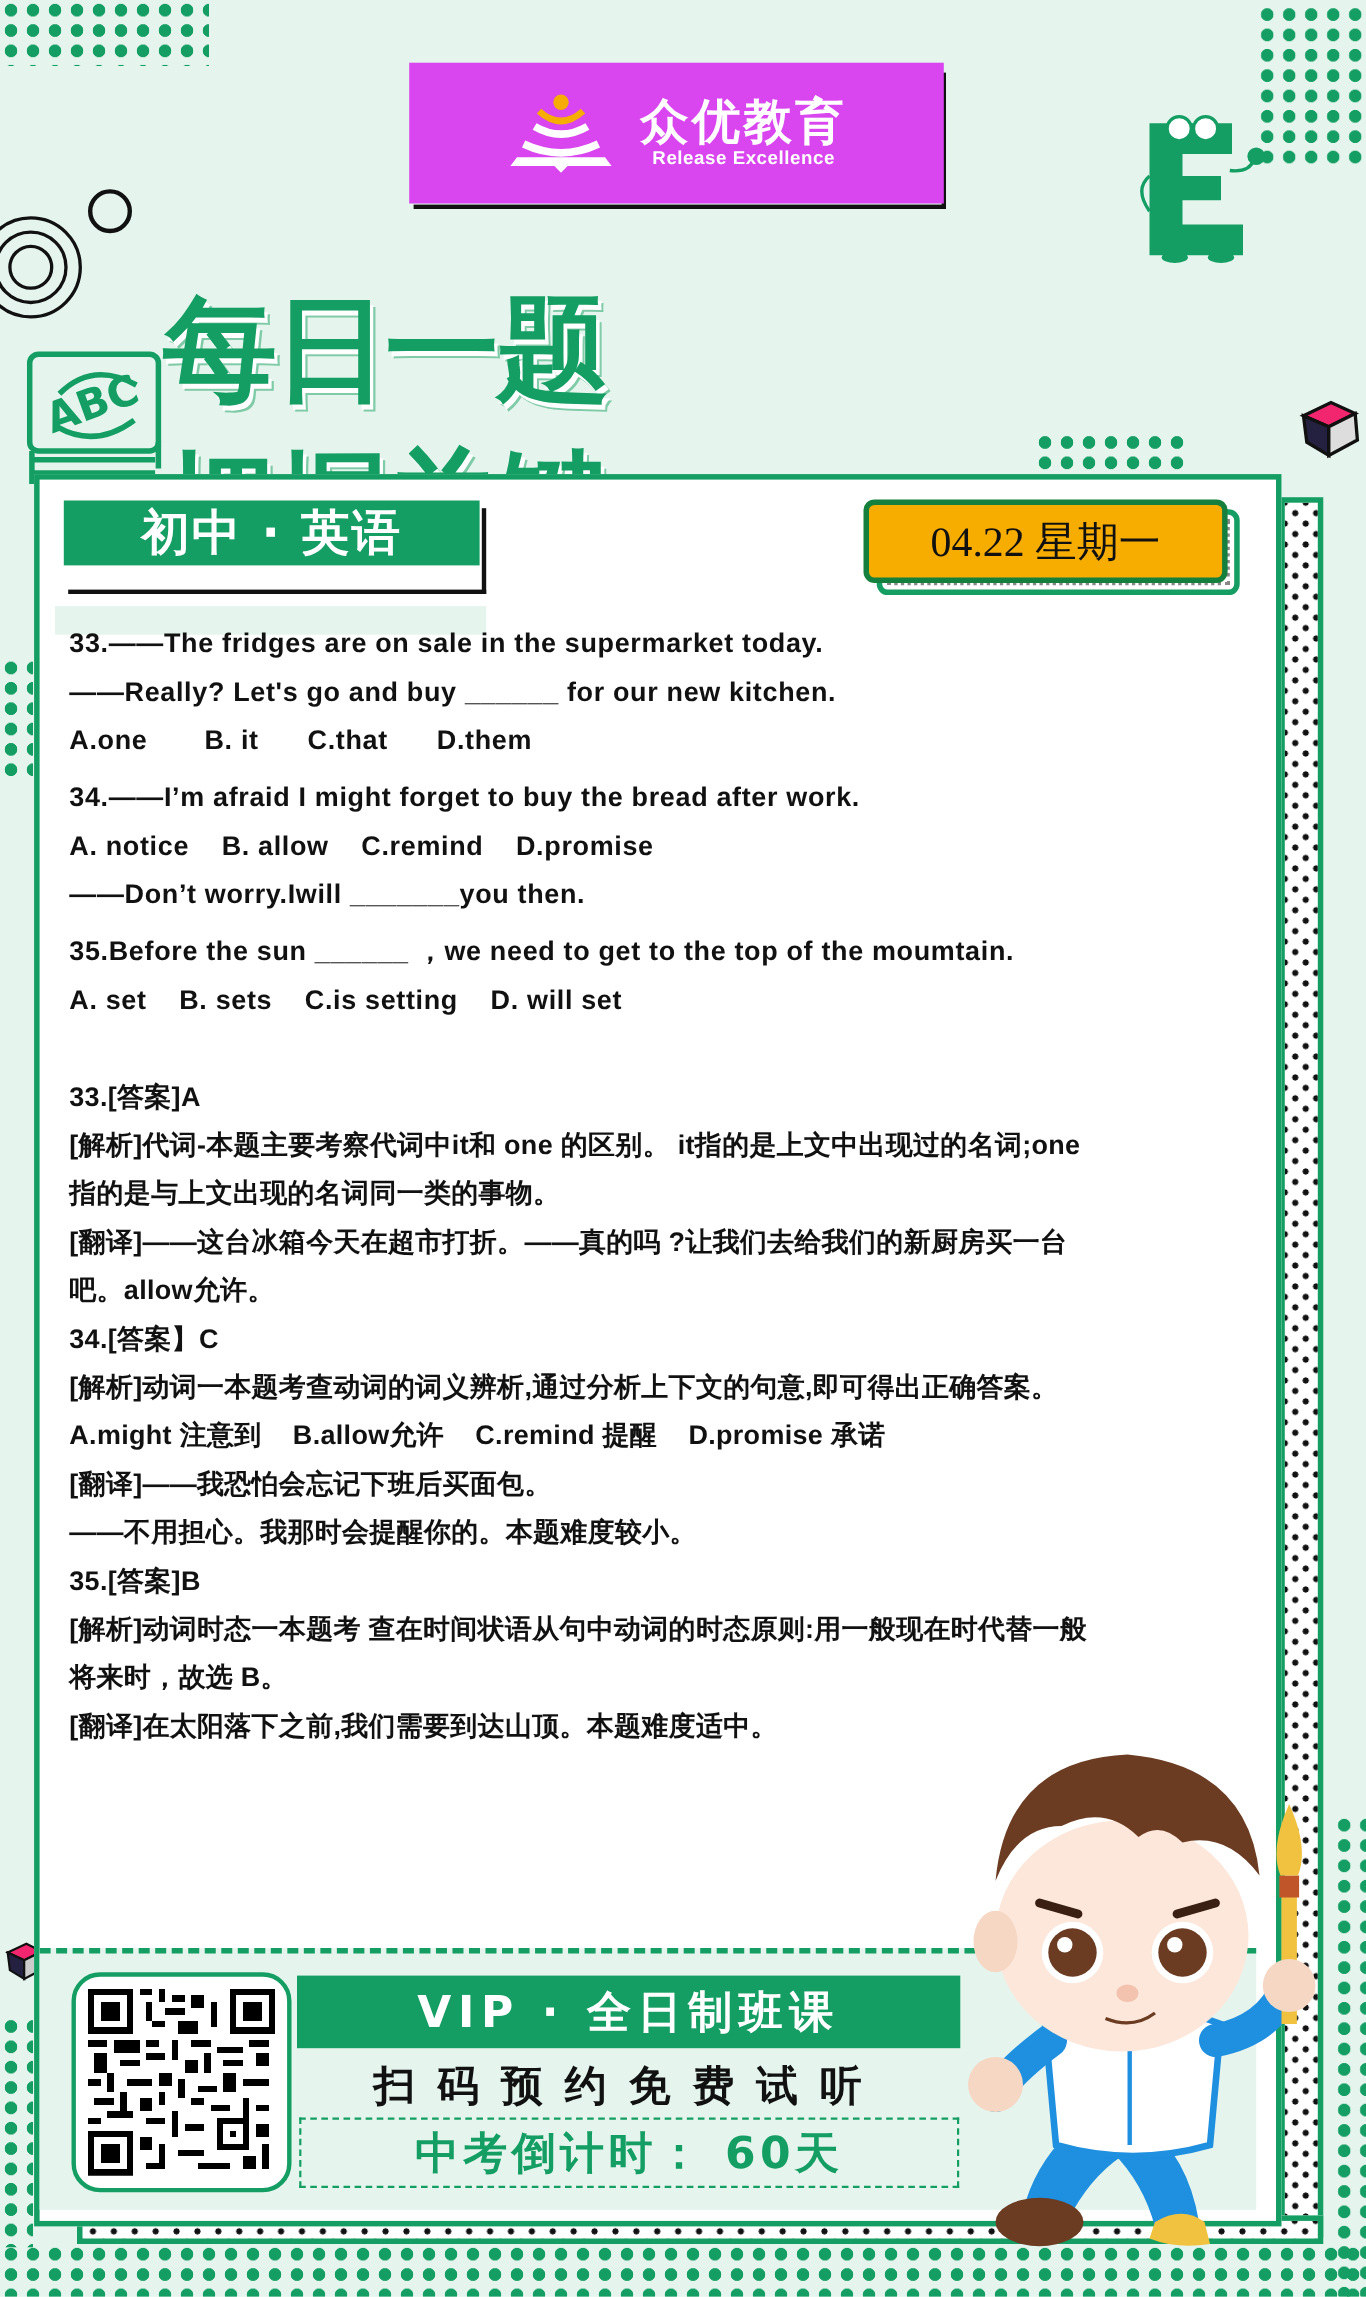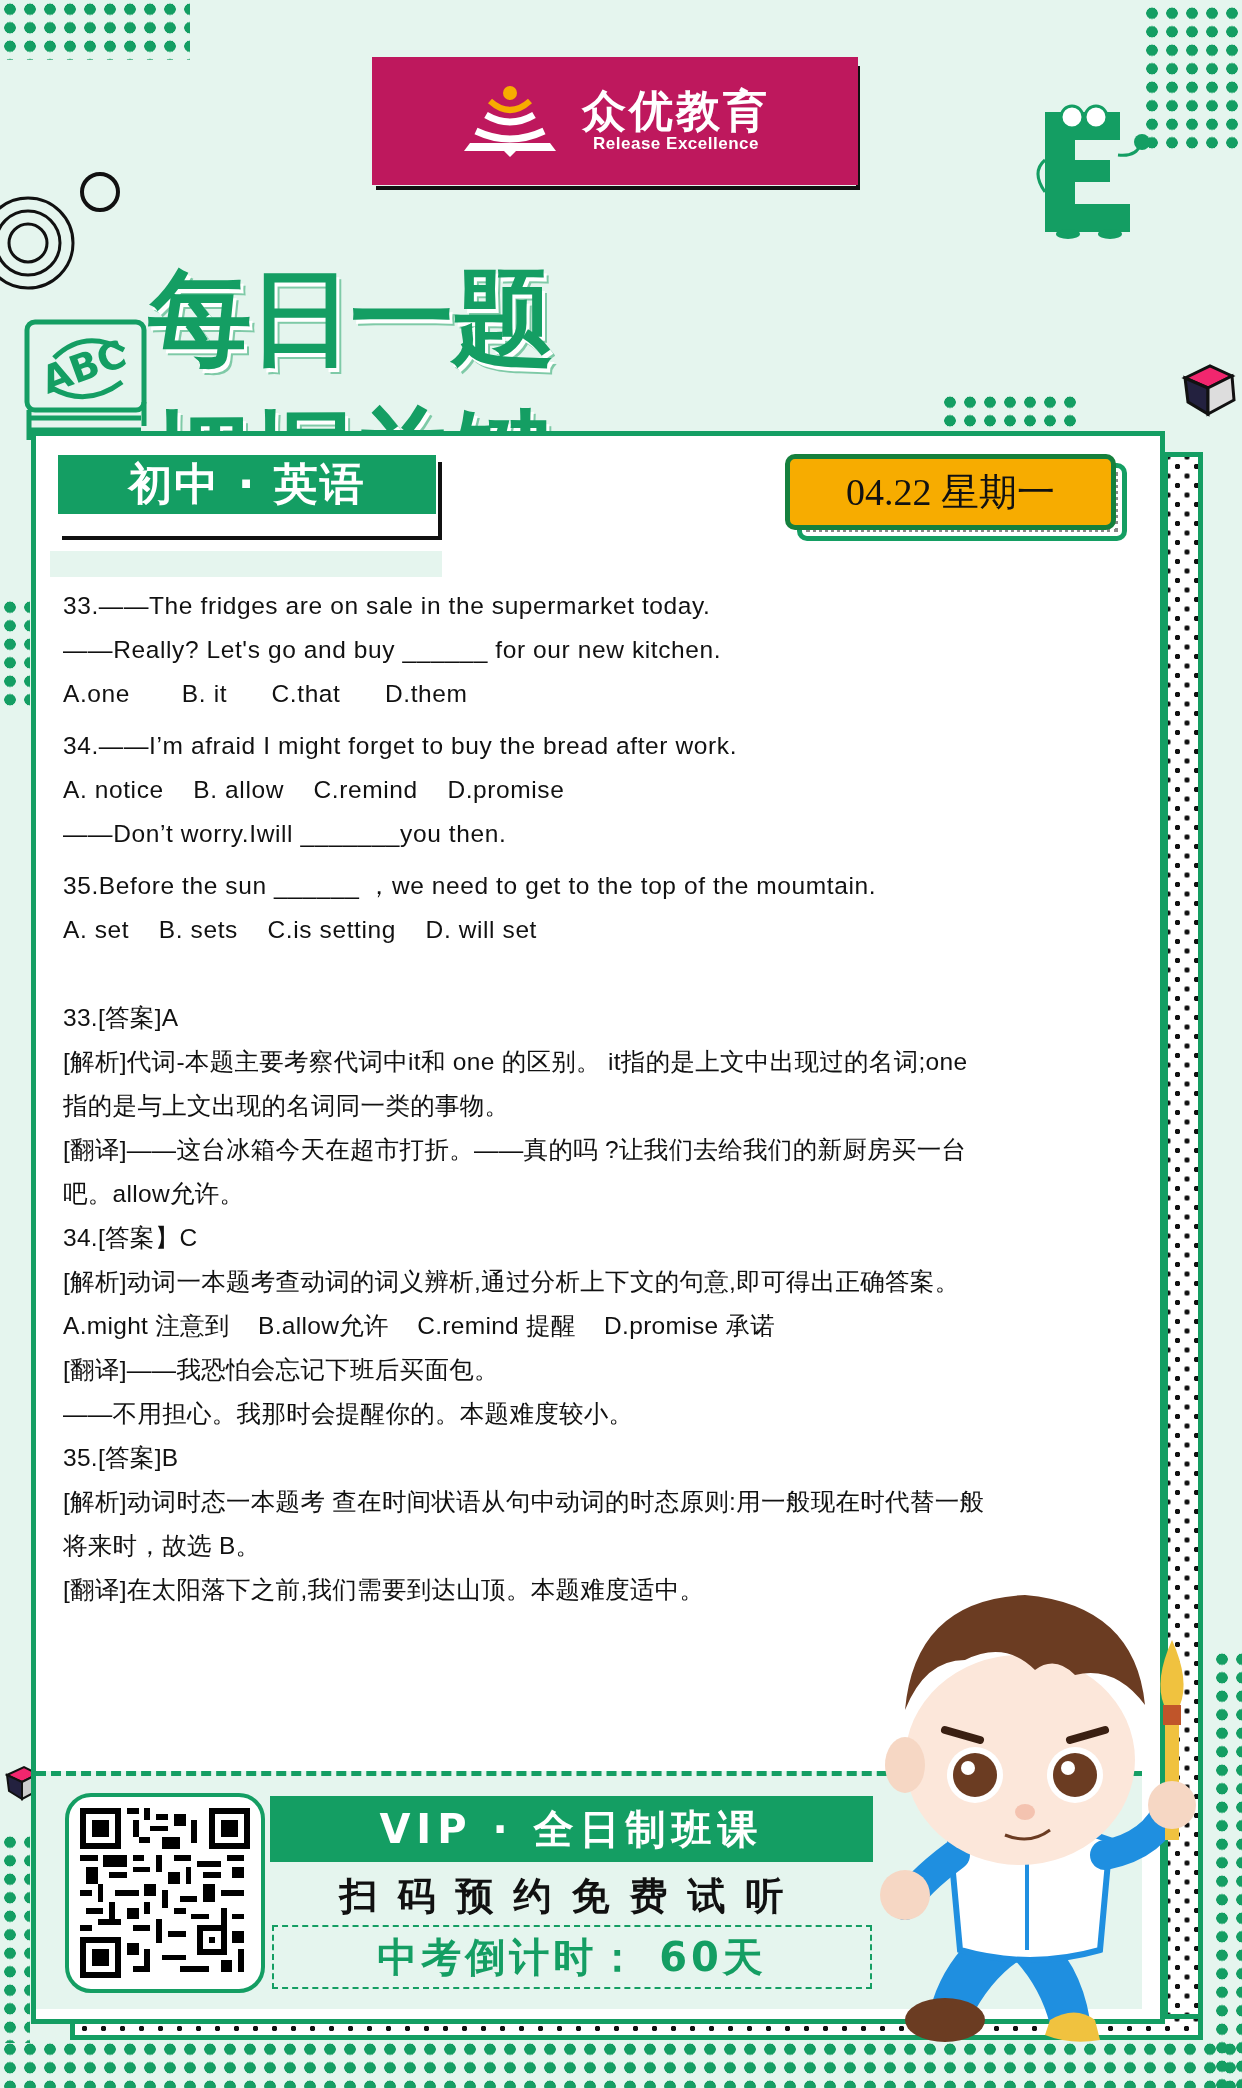--- a/index.html
+++ b/index.html
@@ -23,21 +23,21 @@
       radial-gradient(circle, #111 2.6px, transparent 3px);
     background-size: 19px 19px;
     background-position: 0 0, 9.5px 9.5px;
     background-color: #fff;
   }
 
   
   .logo-shadow { left: 376px; top: 66px; width: 484px; height: 124px; border: 4px solid #111; border-top: none; border-left: none; }
   .logo-box {
     left: 372px; top: 57px; width: 486px; height: 128px;
-    background: #be185d;
+    background: #d946ef;
     display: flex; align-items: center; justify-content: center; gap: 22px;
   }
   .logo-text-wrap { display: flex; flex-direction: column; align-items: center; color: #fff; }
   .logo-cn { font-size: 44px; font-weight: bold; letter-spacing: 3px; line-height: 1.05; font-family: "DejaVu Sans", sans-serif; }
   .logo-en { font-size: 17px; font-weight: bold; letter-spacing: 0.5px; }
 
   
   .headline {
     left: 148px; top: 250px; width: 960px; height: 130px;
     display: flex; justify-content: flex-start;
@@ -74,21 +74,21 @@
   .date-back-inner { position: absolute; inset: 4px; border-bottom: 3px dotted #888; border-right: 3px dotted #888; }
   .date-badge {
     left: 785px; top: 454px; width: 331px; height: 76px;
     background: #f7ac00; border: 5px solid #15803d; border-radius: 10px;
     display: flex; align-items: center; justify-content: center;
     font-family: "Liberation Serif", "DejaVu Serif", serif;
     font-size: 38px; color: #111;
   }
 
   
-  .content { left: 63px; top: 584px; width: 1070px; }
+  .content { left: 63px; top: 564px; width: 1070px; font-weight: bold; }
   .line { font-size: 24.5px; line-height: 44px; white-space: pre; letter-spacing: 0.6px; }
   .gap-sm { height: 8px; }
   .gap-lg { height: 44px; }
   .ans .line { letter-spacing: 0.3px; }
 
   
   .promo {
     left: 36px; top: 1771px; width: 1106px; height: 238px;
     background: #e5f5ee;
     border-top: 5px dashed #149e63;

